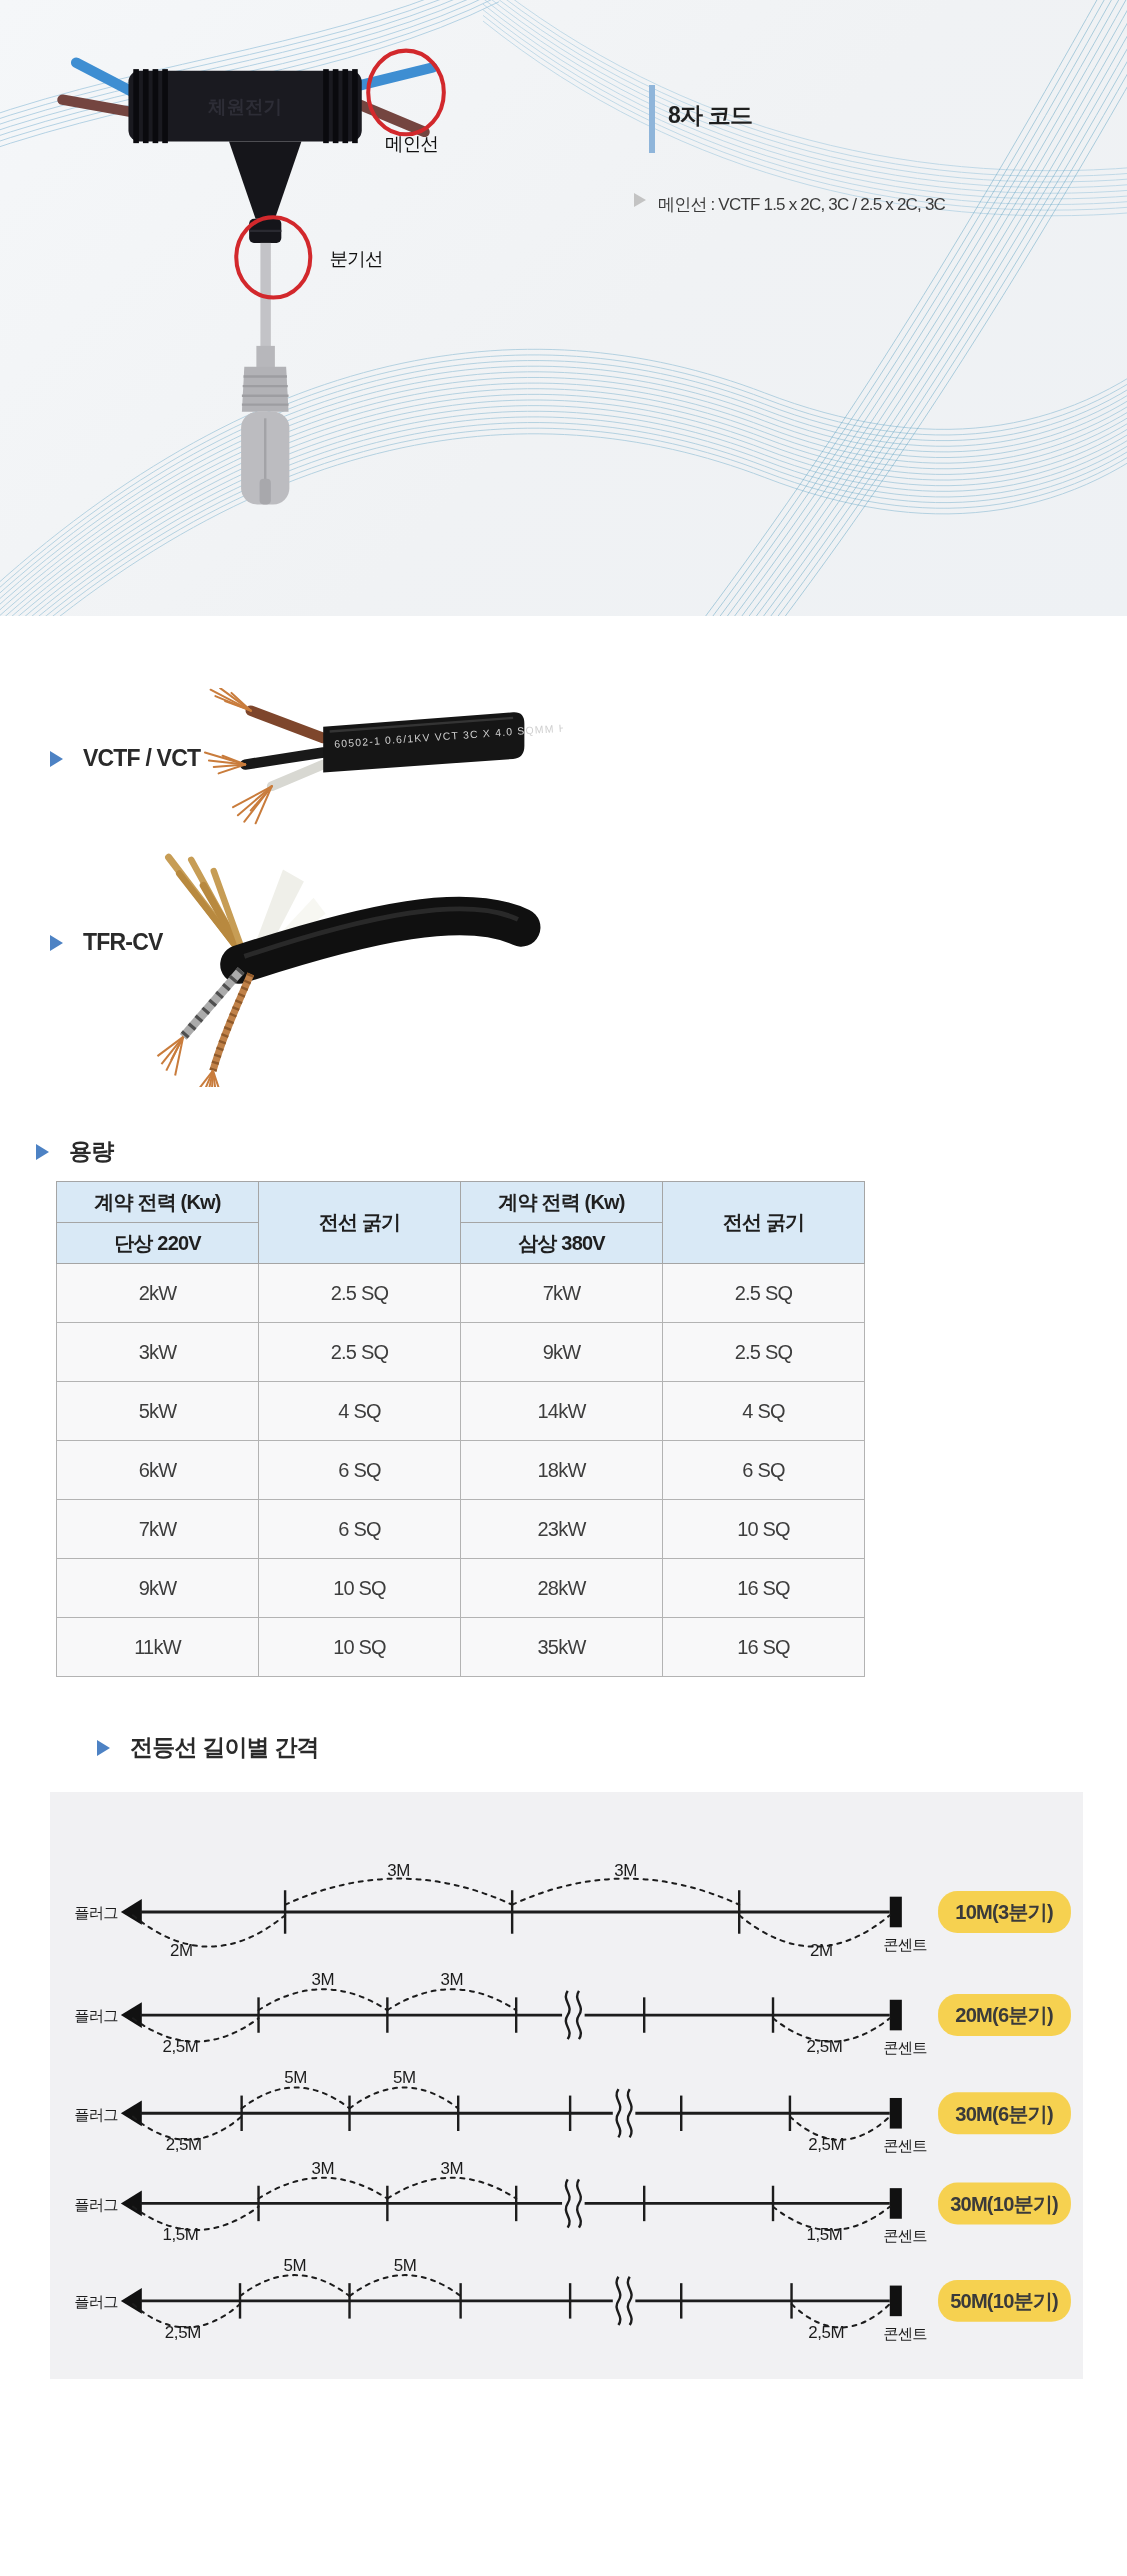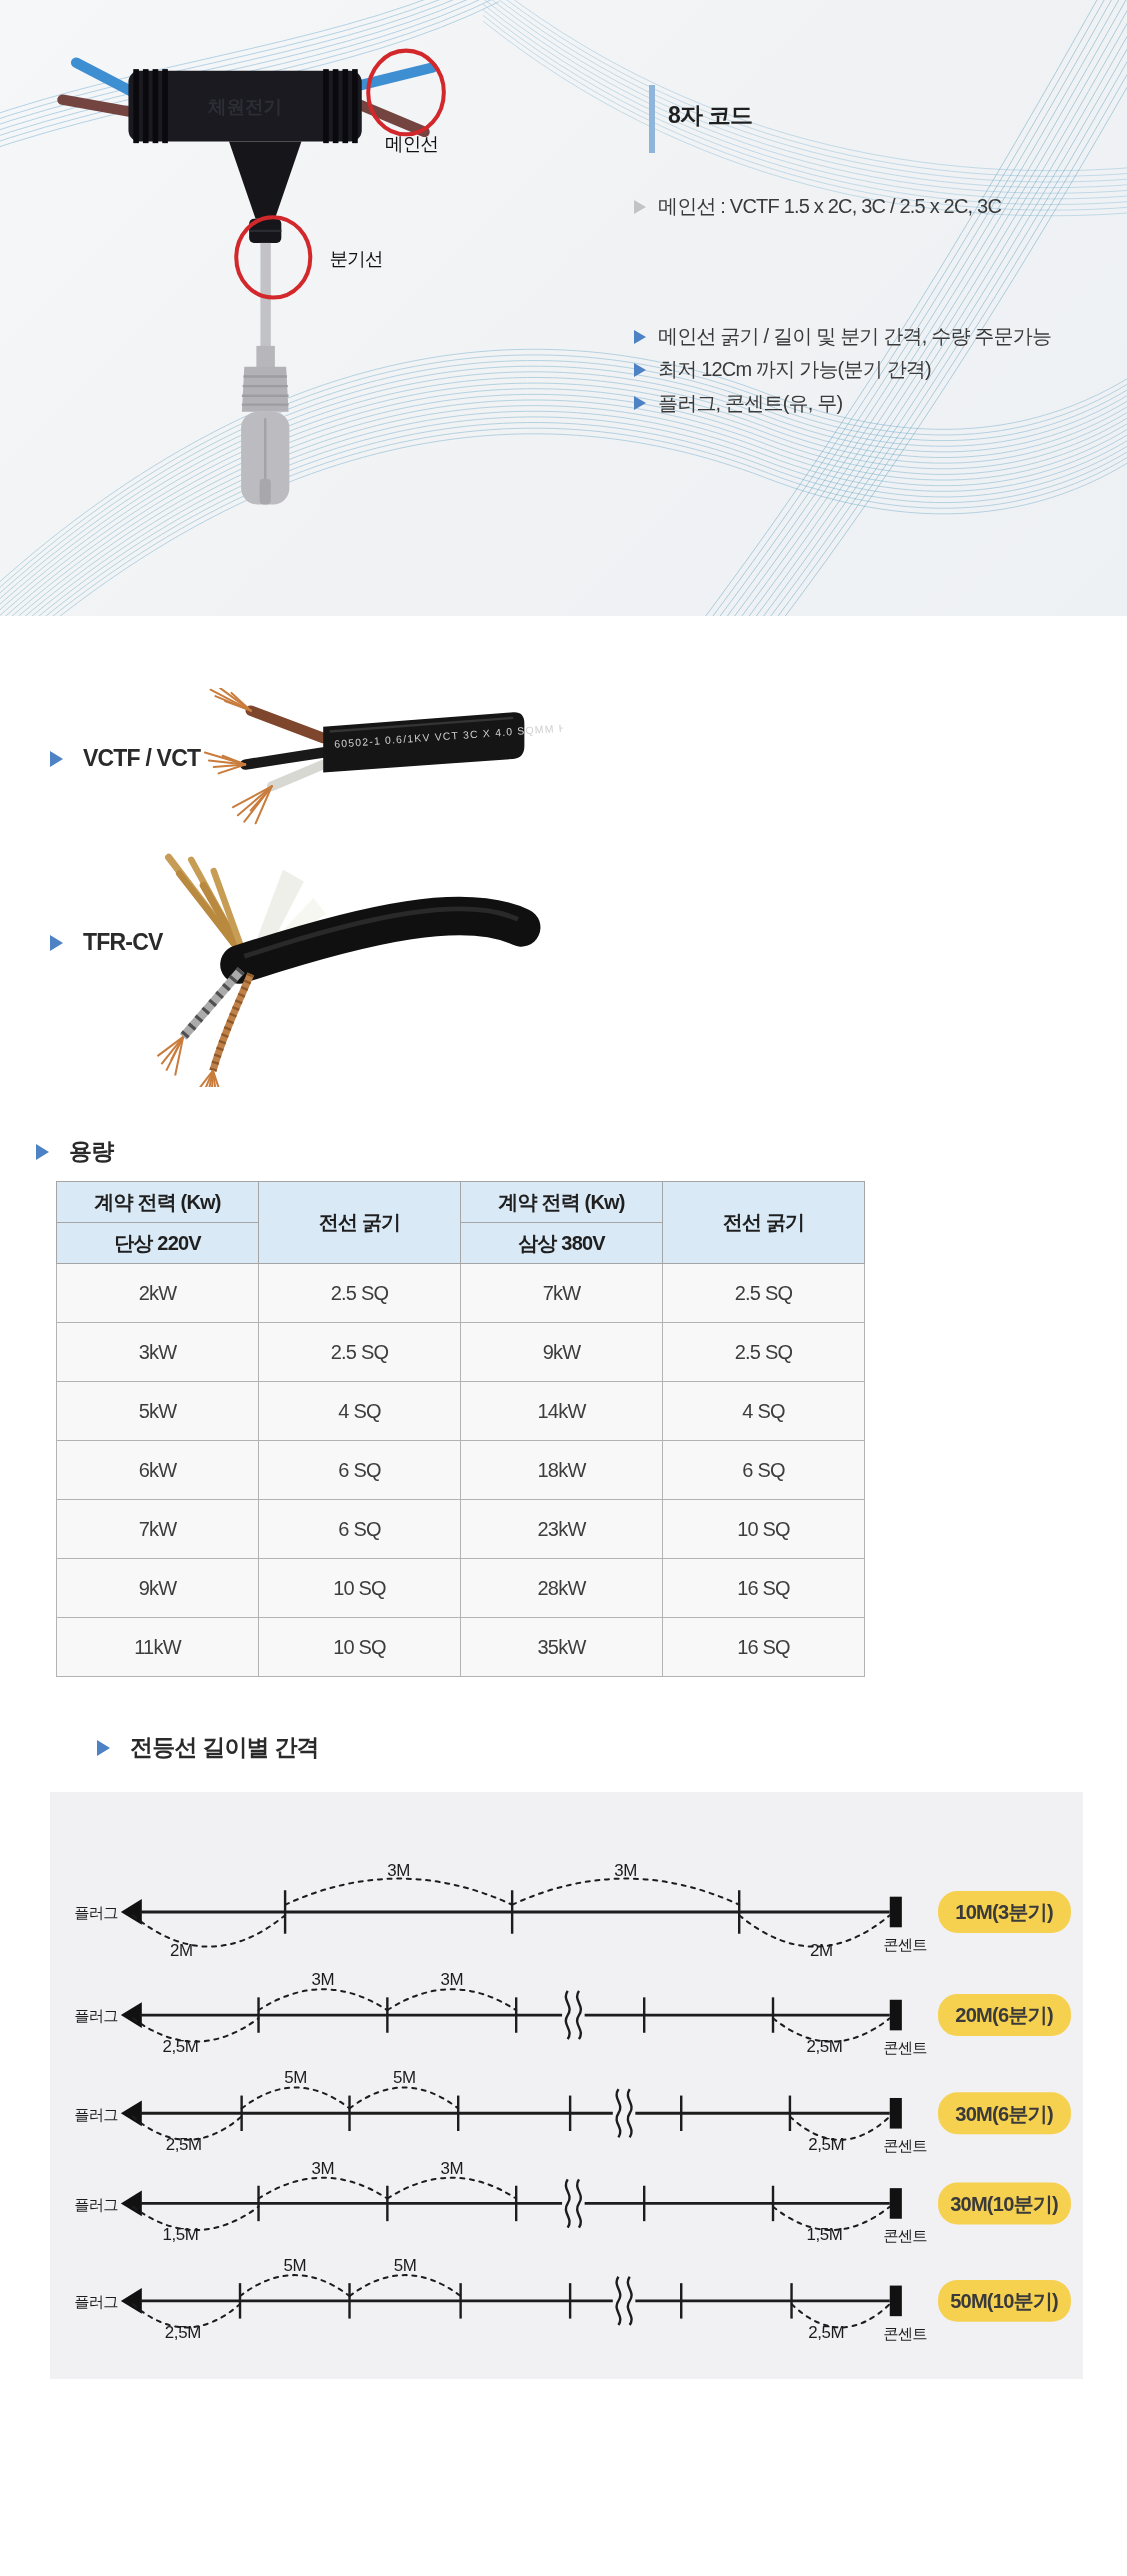--- a/index.html
+++ b/index.html
@@ -6,22 +6,22 @@
   .page{position:relative;width:1127px;height:2576px;background:#ffffff;
         font-family:"Liberation Sans",sans-serif;color:#2e2e2e;overflow:hidden;}
 
   
   .banner{position:absolute;left:0;top:0;width:1127px;height:616px;
           background:linear-gradient(135deg,#f5f7f9 0%,#f0f2f4 55%,#eef1f4 100%);overflow:hidden;}
   .waves{position:absolute;left:0;top:0;}
   .accent-bar{position:absolute;left:649px;top:85px;width:5.6px;height:68px;background:#8fb5da;}
   .banner-title{position:absolute;left:668px;top:100px;margin:0;font-size:23px;font-weight:bold;
                 color:#1f1f1f;letter-spacing:-0.8px;}
-  .spec-row{position:absolute;left:634px;top:193px;display:flex;align-items:center;gap:12px;
-            font-size:20px;color:#3a3a3a;letter-spacing:-0.8px;}
+  .spec-row{position:absolute;left:634px;top:193px;display:flex;gap:12px;
+            font-size:17px;color:#3a3a3a;letter-spacing:-0.8px;}
   .bullets{position:absolute;left:634px;top:323px;margin:0;padding:0;list-style:none;
            display:flex;flex-direction:column;gap:6.4px;}
   .bullets li{display:flex;align-items:center;gap:12px;font-size:20px;color:#3a3a3a;letter-spacing:-0.8px;}
   .tri{width:0;height:0;border-style:solid;border-width:7.2px 0 7.2px 12px;
        border-color:transparent transparent transparent #4d82c4;flex:none;}
   .tri.gray{border-left-color:#c3c3c3;}
   .tri.big{border-width:8.9px 0 8.9px 13.7px;}
 
   
   .sec-label{position:absolute;display:flex;align-items:center;gap:20px;font-size:23px;
@@ -172,34 +172,20 @@
     </svg>
 
     <span class="accent-bar"></span>
     <h1 class="banner-title">8자 코드</h1>
 
     <div class="spec-row">
       <span class="tri gray"></span>
       <span>메인선 : VCTF 1.5 x 2C, 3C / 2.5 x 2C, 3C</span>
     </div>
 
-    <ul class="bullets">
-      <li>
-        <span class="tri"></span>
-        <span>메인선 굵기 / 길이 및 분기 간격, 수량 주문가능</span>
-      </li>
-      <li>
-        <span class="tri"></span>
-        <span>최저 12Cm 까지 가능(분기 간격)</span>
-      </li>
-      <li>
-        <span class="tri"></span>
-        <span>플러그, 콘센트(유, 무)</span>
-      </li>
-    </ul>
   </header>
 
   <div class="sec-label" id="label-vctf">
     <span class="tri big"></span>
     <span>VCTF / VCT</span>
   </div>
   <svg style="position:absolute;left:48px;top:688px;" width="515" height="137" viewBox="0 0 640 170">
     <g stroke-linecap="round">
       <path d="M 342,62 L 252,28" stroke="#7e462c" stroke-width="13"></path>
       <path d="M 342,80 L 245,95" stroke="#191919" stroke-width="13"></path>

